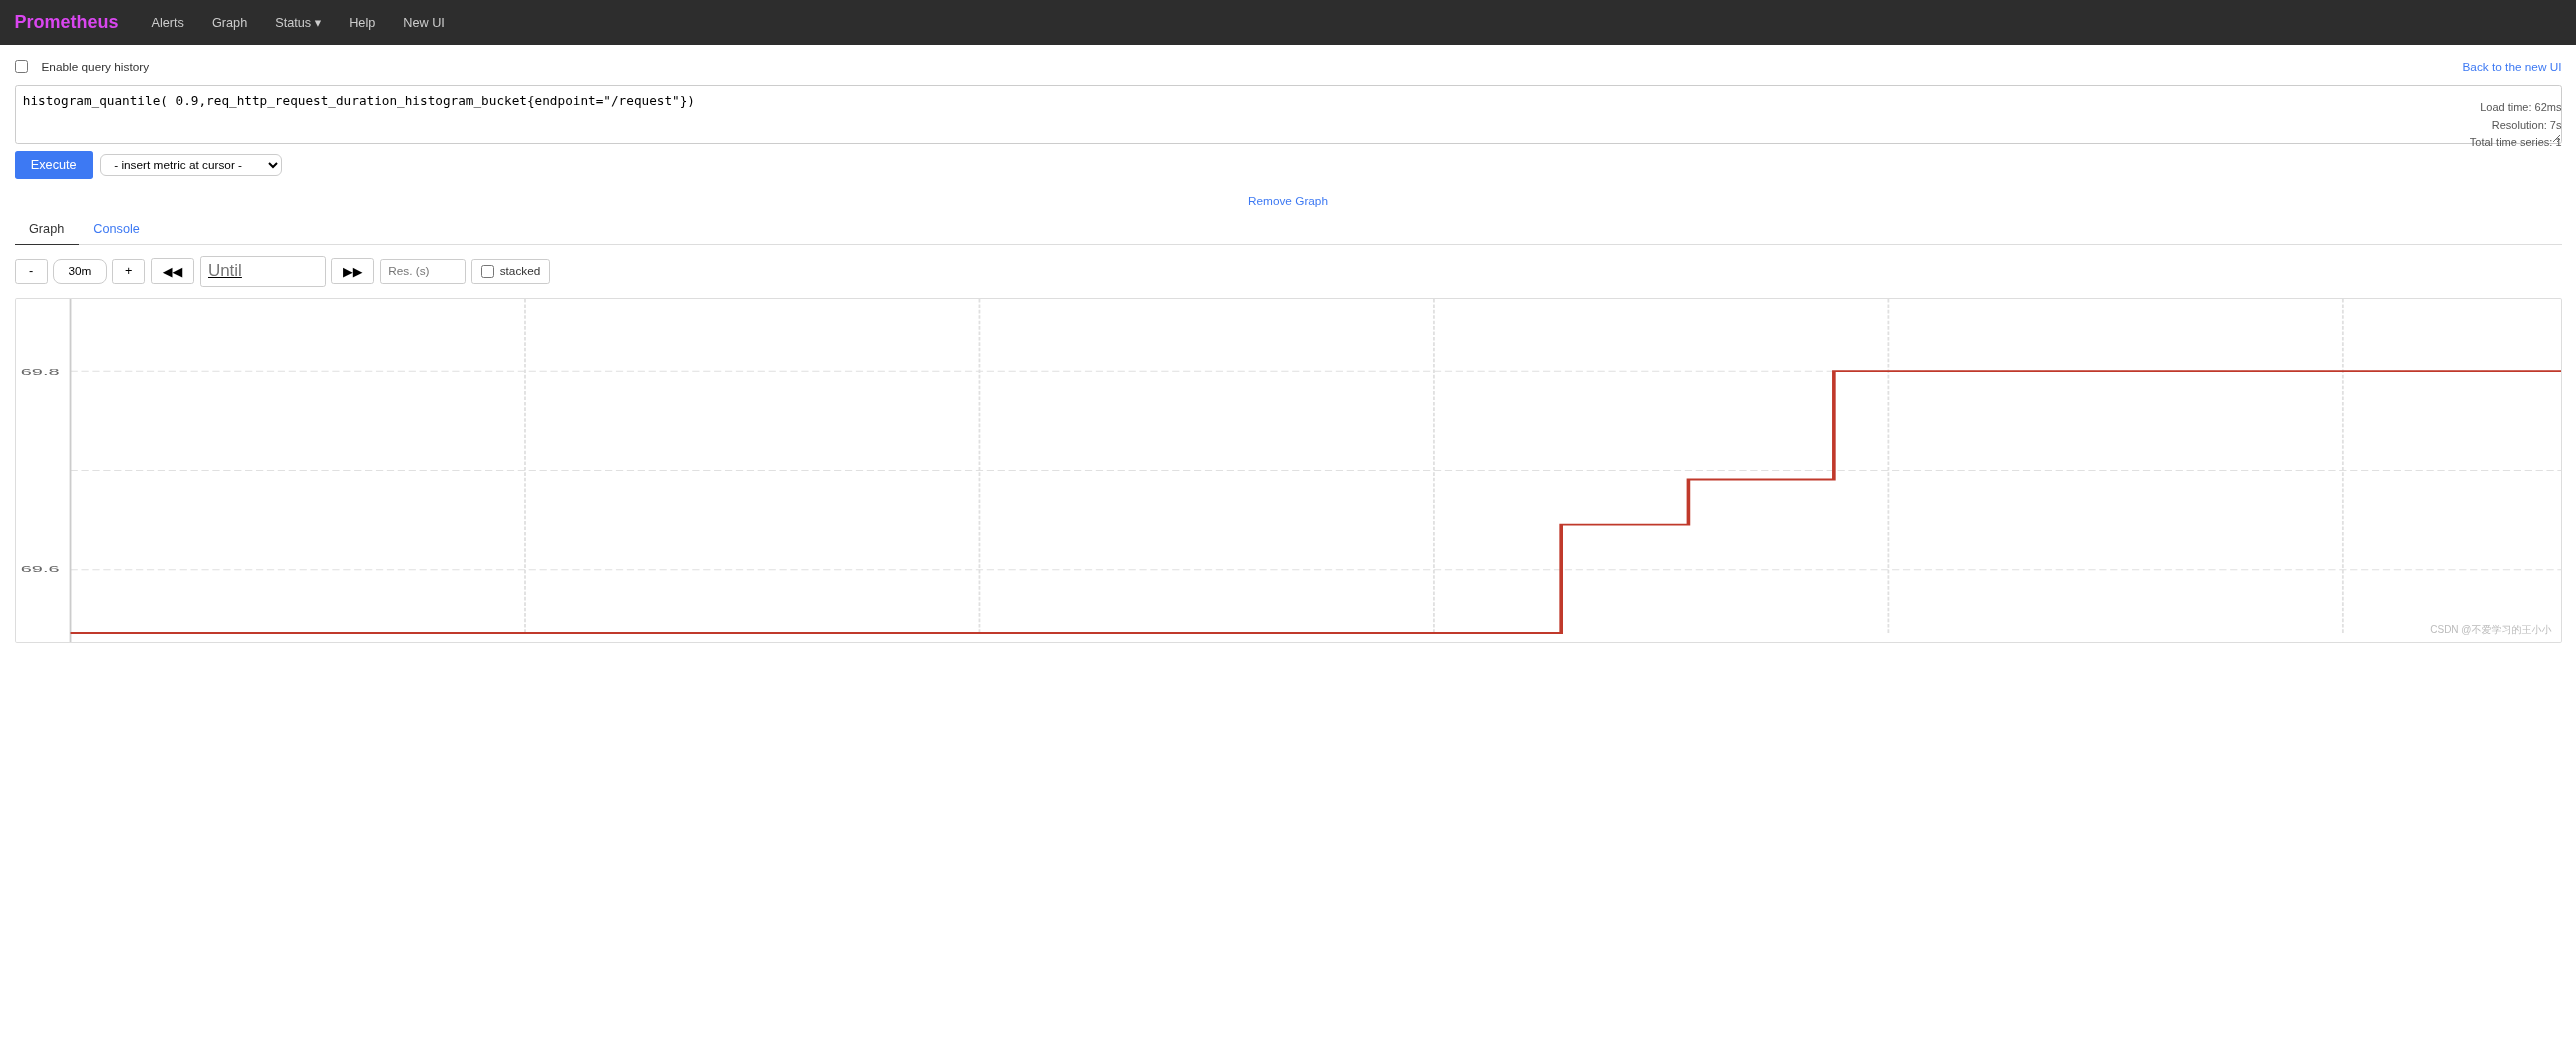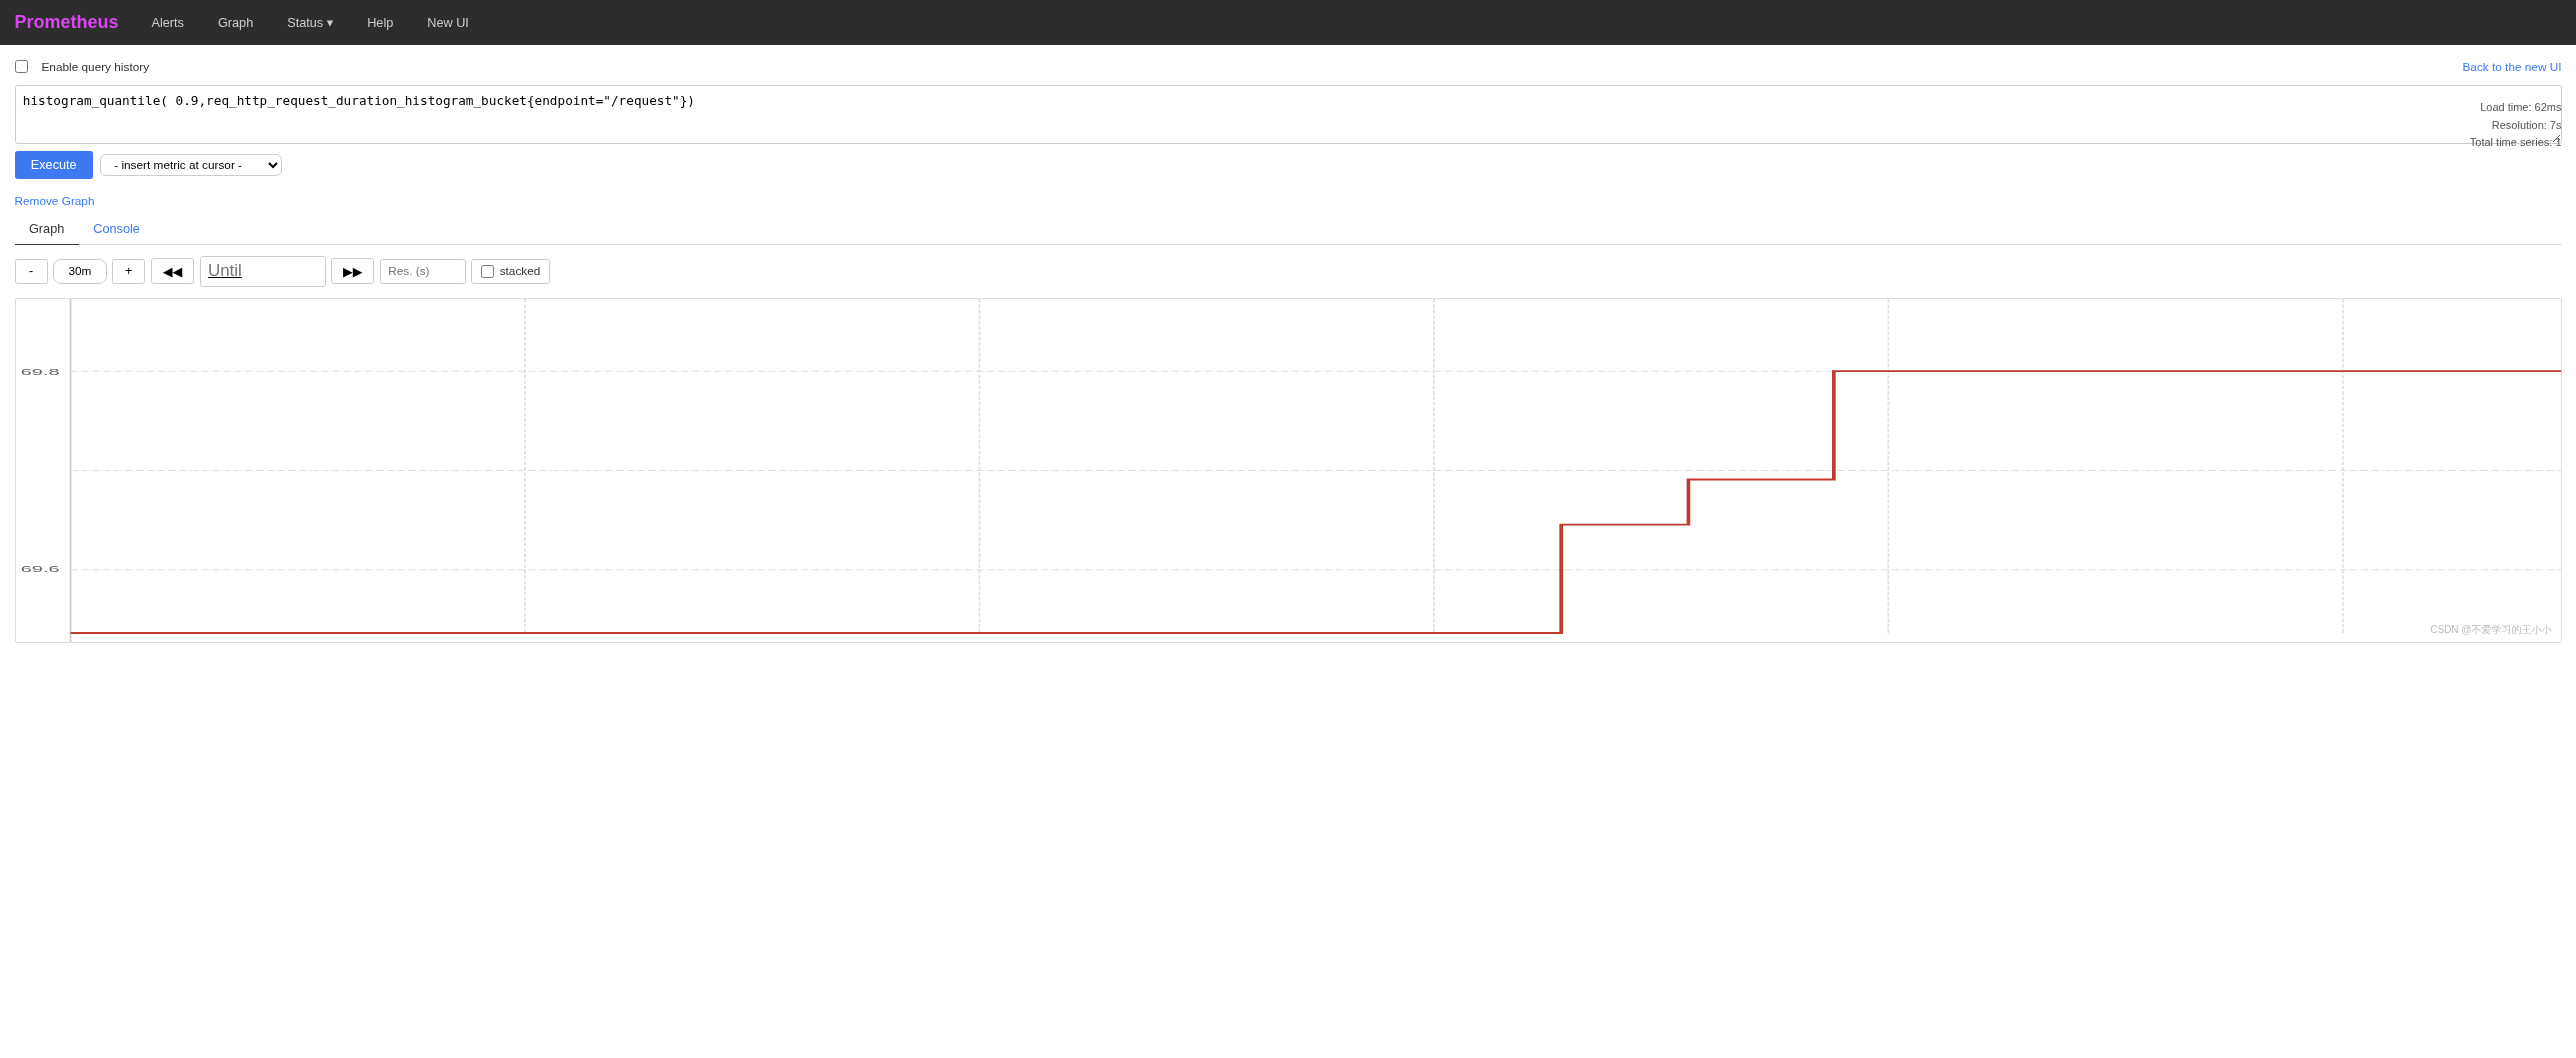--- a/index.html
+++ b/index.html
@@ -15,21 +15,21 @@
     }
     .navbar-brand {
       color: #d946ef;
       font-size: 18px;
       font-weight: bold;
       margin-right: 22px;
       text-decoration: none;
     }
     .navbar-nav {
       display: flex;
-      gap: 12px;
+      gap: 6px;
       align-items: center;
     }
     .nav-item {
       color: #ccc;
       padding: 5.4px 11px;
       cursor: pointer;
       font-size: 12.7px;
       border-radius: 2.7px;
       display: flex;
       align-items: center;
@@ -115,21 +115,21 @@
       padding: 2px 9px;
       font-size: 11.8px;
       cursor: pointer;
       background: #fff;
       min-width: 182px;
     }
 
     
     .remove-graph-row {
       display: flex;
-      justify-content: flex-start;
+      justify-content: center;
       margin-bottom: 7.3px;
     }
     .remove-graph-link {
       color: #3d79f3;
       font-size: 11.8px;
       cursor: pointer;
       text-decoration: none;
     }
 
     

